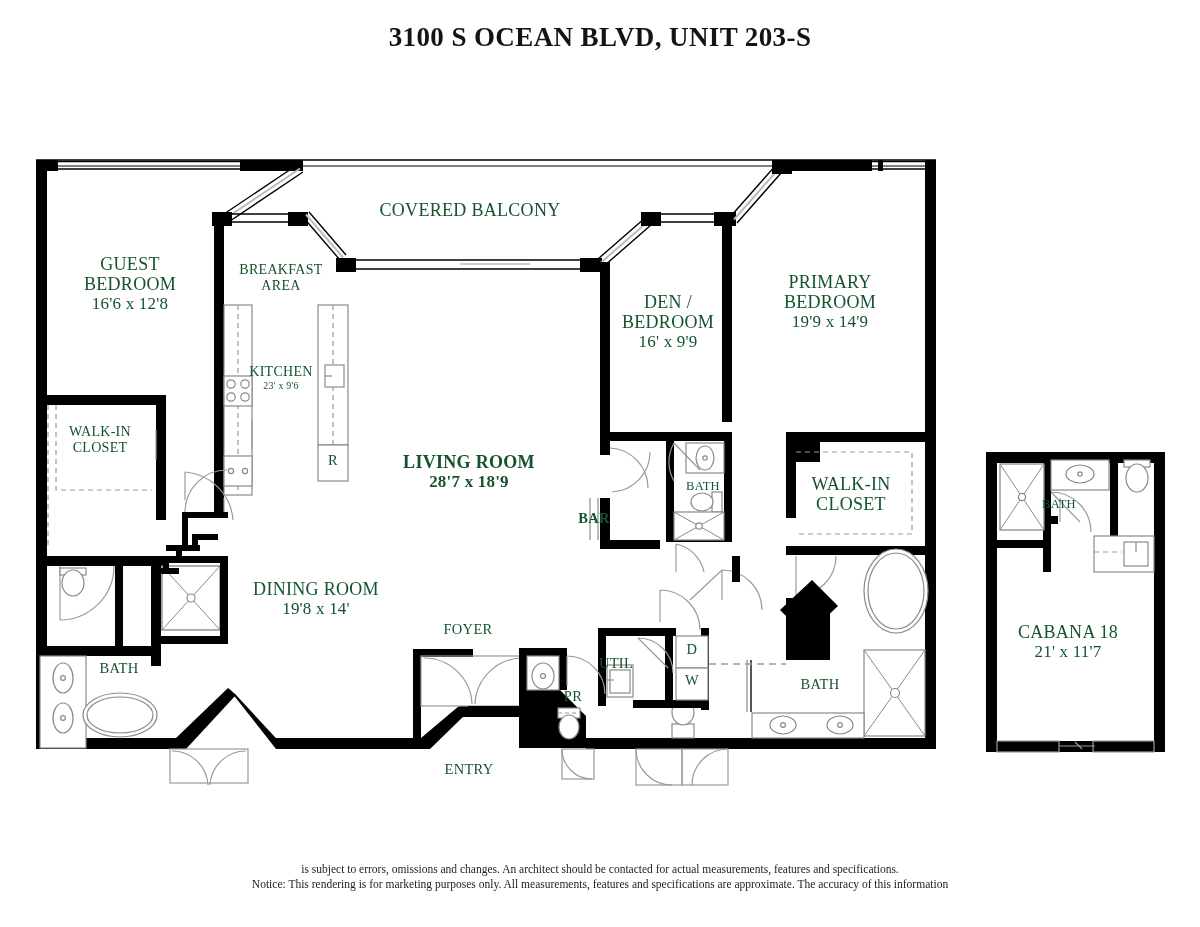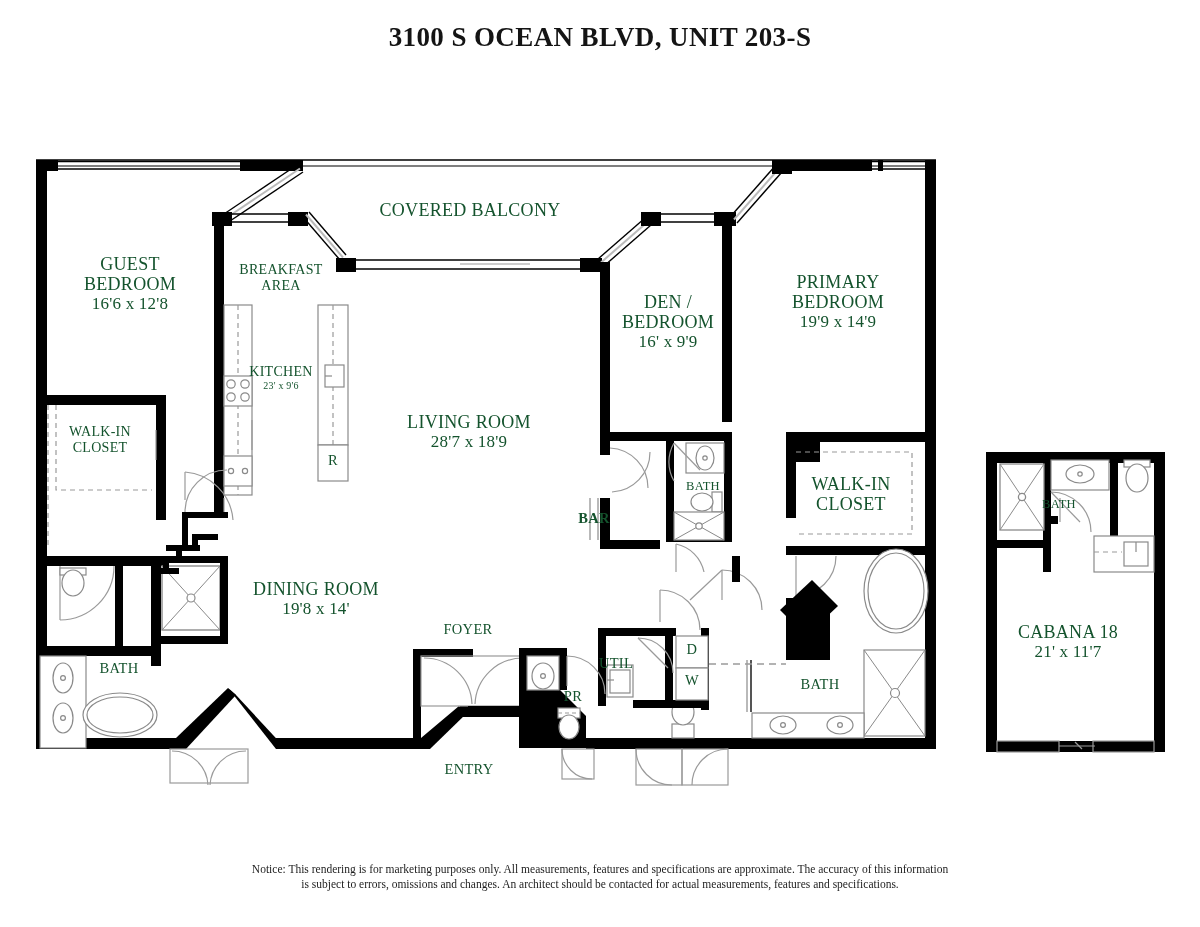--- a/index.html
+++ b/index.html
@@ -529,21 +529,21 @@
 
   <div class="room-label sm" style="left:100px;top:424px;transform:translateX(-50%);">
     <span class="nm">WALK-IN</span>
     <span class="nm">CLOSET</span>
   </div>
 
   <div class="room-label tiny" style="left:119px;top:660px;transform:translateX(-50%);">
     <span class="nm">BATH</span>
   </div>
 
-  <div class="room-label" style="left:469px;top:412px;transform:translateX(-50%);">
+  <div class="room-label" style="left:469px;top:452px;transform:translateX(-50%);font-weight:bold;">
     <span class="nm">LIVING ROOM</span>
     <span class="dim">28'7 x 18'9</span>
   </div>
 
   <div class="room-label" style="left:316px;top:579px;transform:translateX(-50%);">
     <span class="nm">DINING ROOM</span>
     <span class="dim">19'8 x 14'</span>
   </div>
 
   <div class="room-label tiny" style="left:468px;top:621px;transform:translateX(-50%);">
@@ -581,21 +581,21 @@
   <div class="room-label" style="left:668px;top:292px;transform:translateX(-50%);">
     <span class="nm">DEN /</span>
     <span class="nm">BEDROOM</span>
     <span class="dim">16' x 9'9</span>
   </div>
 
   <div class="room-label xs" style="left:703px;top:479px;transform:translateX(-50%);">
     <span class="nm">BATH</span>
   </div>
 
-  <div class="room-label" style="left:830px;top:272px;transform:translateX(-50%);margin-left:8px;">
+  <div class="room-label" style="left:830px;top:272px;transform:translateX(-50%);">
     <span class="nm">PRIMARY</span>
     <span class="nm">BEDROOM</span>
     <span class="dim">19'9 x 14'9</span>
   </div>
 
   <div class="room-label" style="left:851px;top:474px;transform:translateX(-50%);">
     <span class="nm">WALK-IN</span>
     <span class="nm">CLOSET</span>
   </div>
 
@@ -608,15 +608,15 @@
     <span class="dim">21' x 11'7</span>
   </div>
 
   <div class="room-label xs" style="left:1059px;top:497px;transform:translateX(-50%);">
     <span class="nm">BATH</span>
   </div>
 
 </div>
 
 <div id="disclaimer">
+  <span class="line">is subject to errors, omissions and changes. An architect should be contacted for actual measurements, features and specifications.</span>
   <span class="line">Notice: This rendering is for marketing purposes only. All measurements, features and specifications are approximate. The accuracy of this information</span>
-  <span class="line">is subject to errors, omissions and changes. An architect should be contacted for actual measurements, features and specifications.</span>
 </div>
 
 </body></html>

